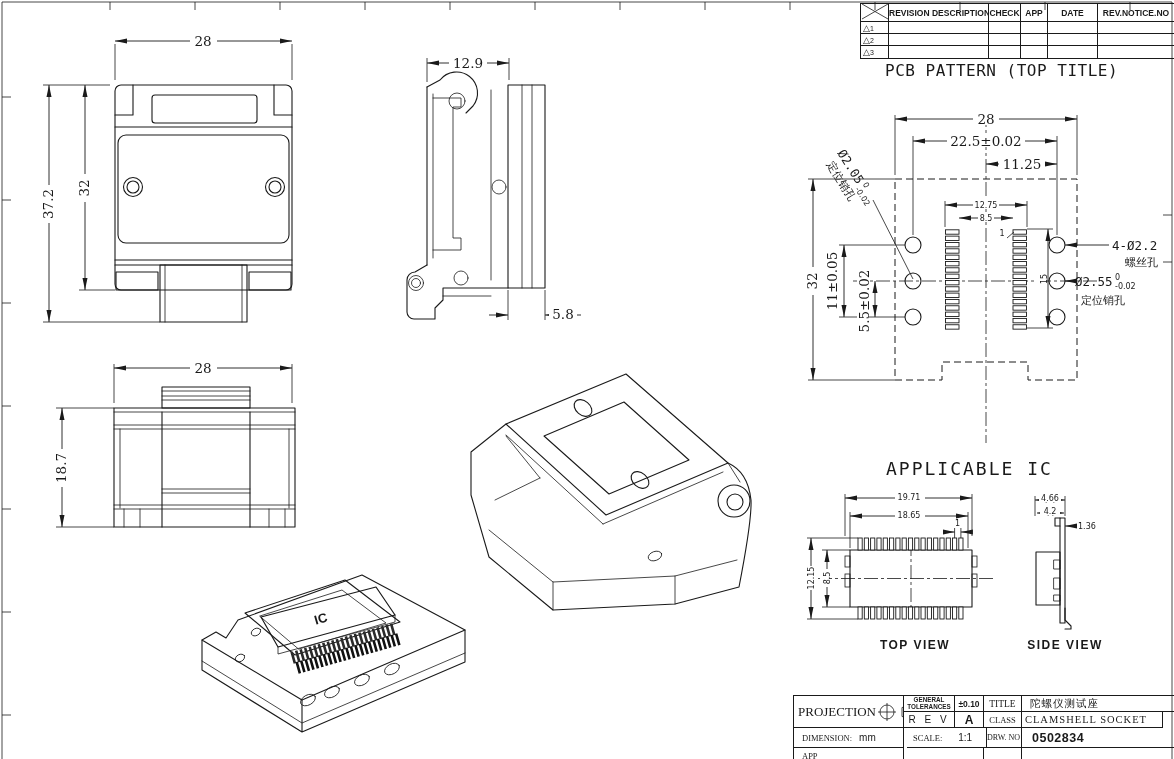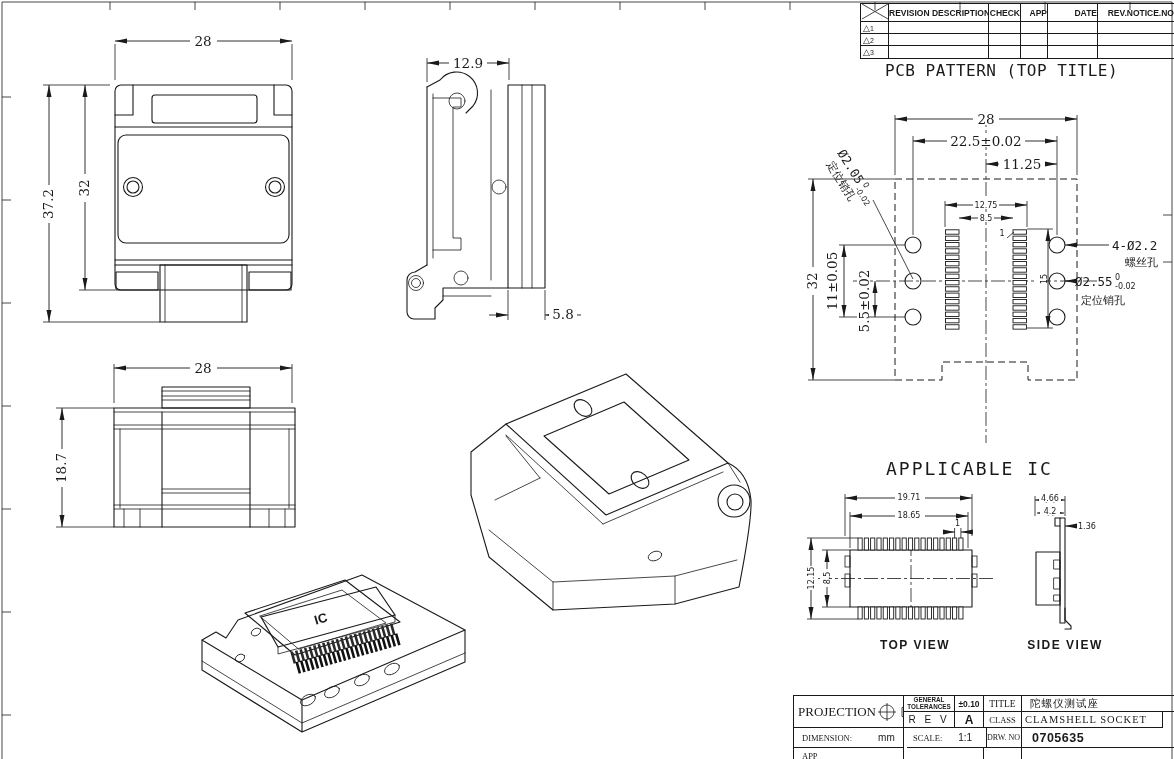--- a/index.html
+++ b/index.html
@@ -15,21 +15,21 @@
   .bg{fill:#fff;stroke:none;}
   text{fill:#1a1a1a;}
   .dt{font-family:"DejaVu Serif",serif;font-size:13.5px;}
   .dts{font-family:"DejaVu Sans",sans-serif;font-size:8px;}
   .call{font-family:"DejaVu Sans Mono",monospace;font-size:12.5px;}
   .cn{font-family:"DejaVu Sans",sans-serif;font-size:11px;}
   .heading{font-family:"DejaVu Sans Mono",monospace;letter-spacing:.5px;white-space:nowrap;}
   
   table.rev{border-collapse:collapse;table-layout:fixed;width:314px;height:54px;}
   table.rev td,table.rev th{border:1px solid #1a1a1a;padding:0;font-size:8.5px;font-weight:bold;
-     text-align:right;vertical-align:middle;overflow:hidden;white-space:nowrap;}
+     text-align:center;vertical-align:middle;overflow:hidden;white-space:nowrap;}
   table.rev .mk{font-weight:normal;font-size:9px;text-align:left;padding-left:2px;}
   table.rev .mkn{font-size:7px;}
   
   .tblock{border-top:1px solid #1a1a1a;border-left:1px solid #1a1a1a;}
   .tcell{position:absolute;border-right:1px solid #1a1a1a;border-bottom:1px solid #1a1a1a;
      box-sizing:border-box;display:flex;align-items:center;overflow:hidden;}
   .serif{font-family:"Liberation Serif",serif;}
   .viewlabel{font-size:12px;font-weight:bold;letter-spacing:1.5px;text-align:center;white-space:nowrap;}
 </style>
 </head>
@@ -506,27 +506,27 @@
     </div>
     <div class="tcell" style="left:161px;top:0;width:29px;height:16px;justify-content:center;font-size:8.5px;font-weight:bold">±0.10</div>
     <div class="tcell" style="left:110px;top:16px;width:51px;height:16px;justify-content:center;font-size:10px;letter-spacing:3px">R E V</div>
     <div class="tcell" style="left:161px;top:16px;width:29px;height:16px;justify-content:center;font-size:12px;font-weight:bold">A</div>
     <div class="tcell serif" style="left:190px;top:0;width:38px;height:16px;justify-content:center;font-size:9.5px">TITLE</div>
     <div class="tcell" style="left:228px;top:0;width:153px;height:16px;font-size:10.5px;padding-left:8px;letter-spacing:1px">陀螺仪测试座</div>
     <div class="tcell serif" style="left:190px;top:16px;width:38px;height:16px;justify-content:center;font-size:8.5px">CLASS</div>
     <div class="tcell serif" style="left:216px;top:16px;width:153px;height:16px;justify-content:center;font-size:10.5px;letter-spacing:1px">CLAMSHELL SOCKET</div>
     <div class="tcell" style="left:0;top:32px;width:110px;height:20px">
       <span class="serif" style="font-size:8.5px;padding-left:8px">DIMENSION:</span>
-      <span style="font-size:10px;margin-left:26px">mm</span>
+      <span style="font-size:10px;margin-left:7px">mm</span>
     </div>
     <div class="tcell" style="left:113px;top:32px;width:80px;height:20px">
       <span class="serif" style="font-size:8.5px;padding-left:6px">SCALE:</span>
       <span style="font-size:10px;margin-left:16px">1:1</span>
     </div>
     <div class="tcell serif" style="left:190px;top:32px;width:38px;height:20px;font-size:8px;padding-left:3px">DRW. NO</div>
-    <div class="tcell" style="left:228px;top:32px;width:153px;height:20px;font-size:12.5px;font-weight:bold;padding-left:10px;letter-spacing:0.5px">0705635</div>
+    <div class="tcell" style="left:228px;top:32px;width:153px;height:20px;font-size:12.5px;font-weight:bold;padding-left:10px;letter-spacing:0.5px">0502834</div>
     <div class="tcell serif" style="left:0;top:52px;width:110px;height:26px;align-items:flex-start;font-size:8.5px;padding:3px 0 0 8px">APP</div>
     <div class="tcell" style="left:110px;top:52px;width:80px;height:26px"></div>
     <div class="tcell" style="left:190px;top:52px;width:38px;height:26px"></div>
     <div class="tcell" style="left:228px;top:52px;width:153px;height:26px"></div>
   </div>
 
 </div>
 
 </body></html>

